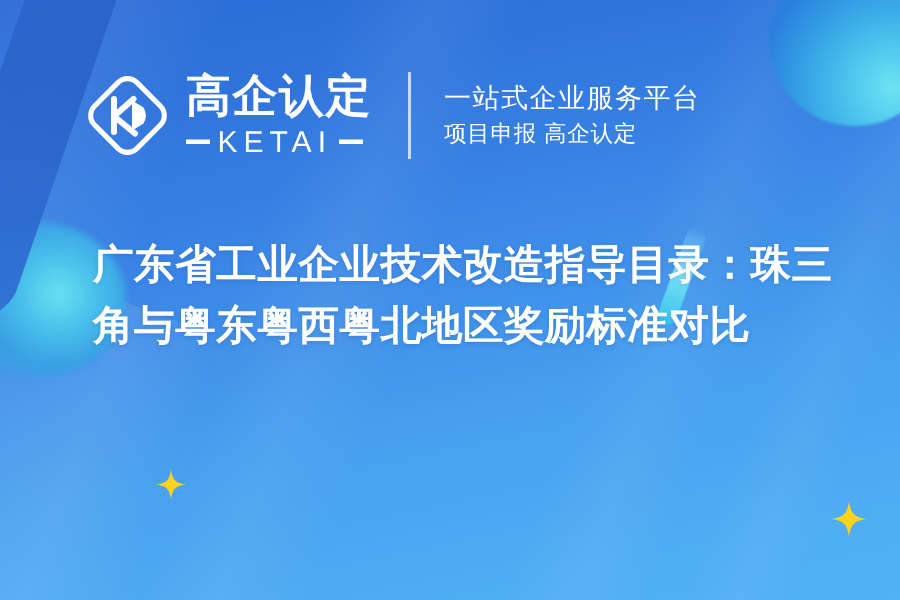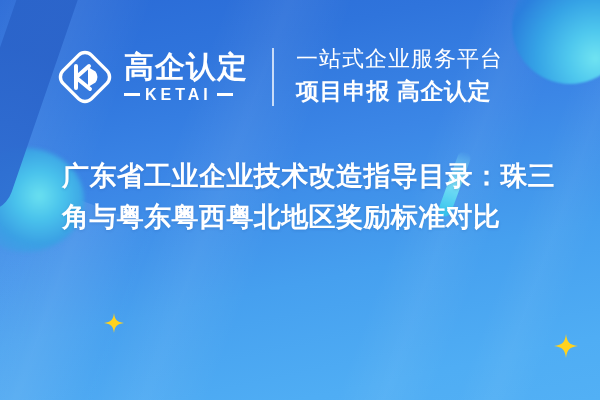--- a/index.html
+++ b/index.html
@@ -174,50 +174,50 @@
     margin-top: 5px;
   }
   .logo-dash {
     display: block;
     width: 16px;
     height: 3px;
     background: #ffffff;
   }
   .logo-en {
     color: #ffffff;
-    font-size: 16px;
-    font-weight: 700;
+    font-size: 20px;
+    font-weight: 400;
     letter-spacing: 4px;
     white-space: nowrap;
   }
 
   .divider {
     width: 2px;
     height: 58px;
     background: rgba(255,255,255,0.72);
     margin: 0 22px 0 24px;
   }
 
   .tagline {
     display: flex;
     flex-direction: column;
     justify-content: center;
   }
   .tagline-main {
     color: #ffffff;
-    font-size: 22px;
+    font-size: 18px;
     font-weight: 400;
     letter-spacing: 1px;
     line-height: 1.12;
     white-space: nowrap;
   }
   .tagline-sub {
     color: #ffffff;
-    font-size: 23px;
-    font-weight: 700;
+    font-size: 15px;
+    font-weight: 400;
     letter-spacing: 0.5px;
     margin-top: 5px;
     white-space: nowrap;
   }
 
   
   .headline {
     position: absolute;
     left: 62px;
     top: 156px;

